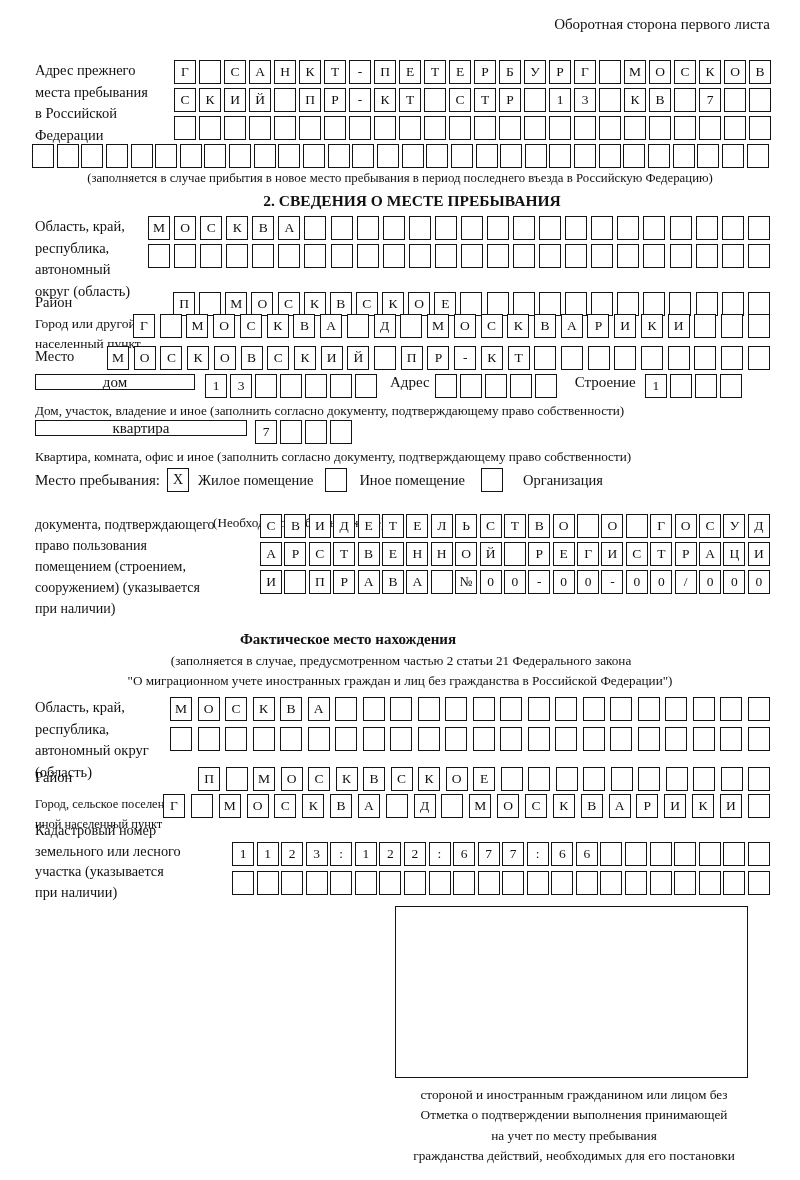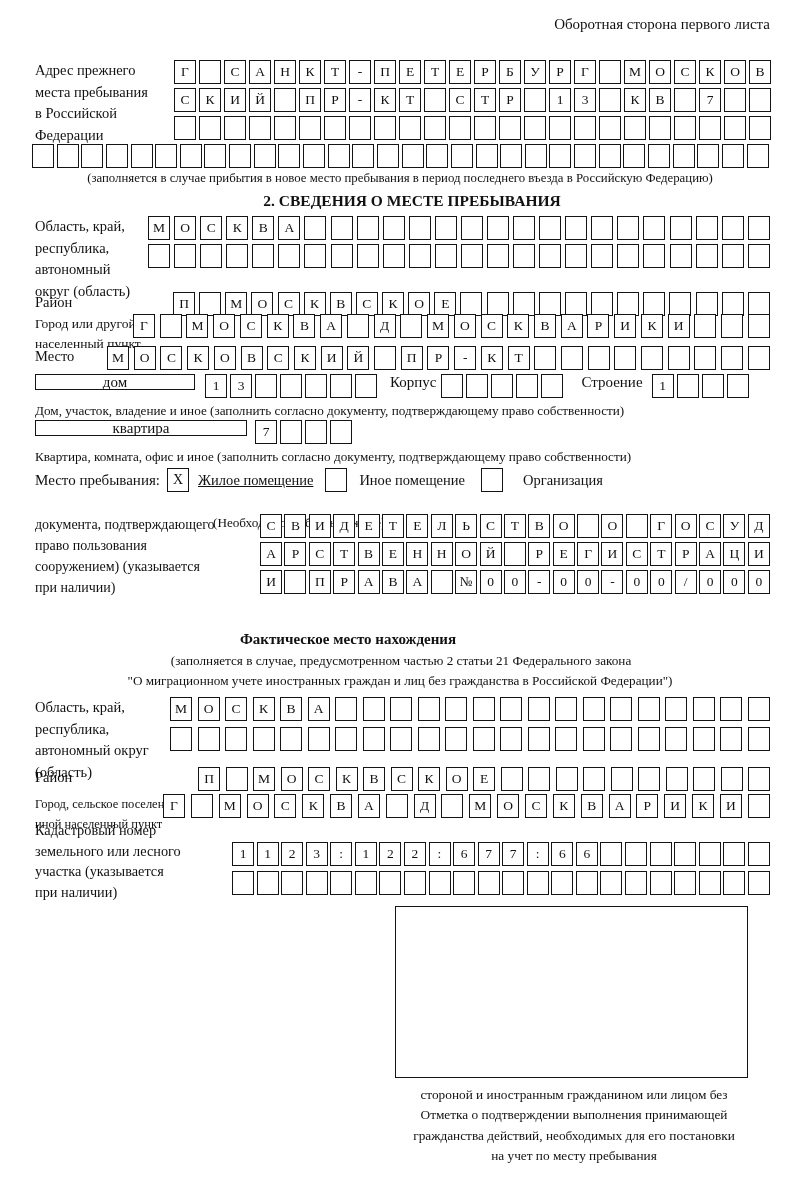--- a/index.html
+++ b/index.html
@@ -328,21 +328,21 @@
     <div class="wide-box" style="width:160px;">дом</div>
     <div class="cellrow gapped" style="margin-left:10px;">
         <div class="cell">1</div>
         <div class="cell">3</div>
         <div class="cell"></div>
         <div class="cell"></div>
         <div class="cell"></div>
         <div class="cell"></div>
         <div class="cell"></div>
       </div>
-    <div class="inline-label" style="margin-left:13px;">Корпус</div>
+    <div class="inline-label" style="margin-left:13px;">Адрес</div>
     <div class="cellrow gapped" style="margin-left:5px;">
         <div class="cell"></div>
         <div class="cell"></div>
         <div class="cell"></div>
         <div class="cell"></div>
         <div class="cell"></div>
       </div>
     <div class="inline-label" style="margin-left:18px;">Строение</div>
     <div class="cellrow gapped" style="margin-left:9px;">
         <div class="cell">1</div>
@@ -360,32 +360,33 @@
         <div class="cell"></div>
         <div class="cell"></div>
         <div class="cell"></div>
       </div>
   </div>
   <div class="abs" style="left:35px;top:449px;font-size:13.2px;">Квартира, комната, офис и иное (заполнить согласно документу, подтверждающему право собственности)</div>
 
   <div class="abs flex" style="left:35px;top:468px;align-items:center;">
     <div class="inline-label">Место пребывания:</div>
     <div class="checkbox" style="margin-left:7px;">X</div>
-    <div class="inline-label" style="margin-left:9px;font-size:14.5px;text-decoration:underline;">Жилое помещение</div>
+    <div class="inline-label" style="margin-left:9px;font-size:14.5px;">Жилое помещение</div>
     <div class="checkbox" style="margin-left:12px;"></div>
     <div class="inline-label" style="margin-left:12px;font-size:14.5px;">Иное помещение</div>
     <div class="checkbox" style="margin-left:16px;"></div>
     <div class="inline-label" style="margin-left:20px;font-size:14.5px;">Организация</div>
   </div>
   <div class="abs" style="left:213px;top:491px;font-size:13.2px;margin-top:24px;">(Необходимо выбрать нужное)</div>
 
   <div class="abs flex" style="left:35px;top:514px;">
     <div class="label-col" style="width:225px;font-size:14px;line-height:21px;">
       <div class="label-line">документа, подтверждающего</div>
       <div class="label-line">право пользования</div>
+      <div class="label-line">помещением (строением,</div>
       <div class="label-line">сооружением) (указывается</div>
       <div class="label-line">при наличии)</div>
     </div>
     <div class="rows-col" style="width:510px;">
       <div class="cellrow" style="width:510px;">
           <div class="cell">С</div>
           <div class="cell">В</div>
           <div class="cell">И</div>
           <div class="cell">Д</div>
           <div class="cell">Е</div>
@@ -634,17 +635,17 @@
           <div class="cell"></div>
           <div class="cell"></div>
         </div>
     </div>
   </div>
 
   <div class="abs stamp-box" style="left:395px;top:906px;width:353px;height:172px;"></div>
   <div class="abs center" style="left:368px;top:1085px;width:412px;font-size:13.3px;line-height:20.3px;">
     <div>стороной и иностранным гражданином или лицом без</div>
     <div>Отметка о подтверждении выполнения принимающей</div>
+    <div>на учет по месту пребывания</div>
     <div>гражданства действий, необходимых для его постановки</div>
-    <div>на учет по месту пребывания</div>
   </div>
 
 </div>
 
 </body></html>

